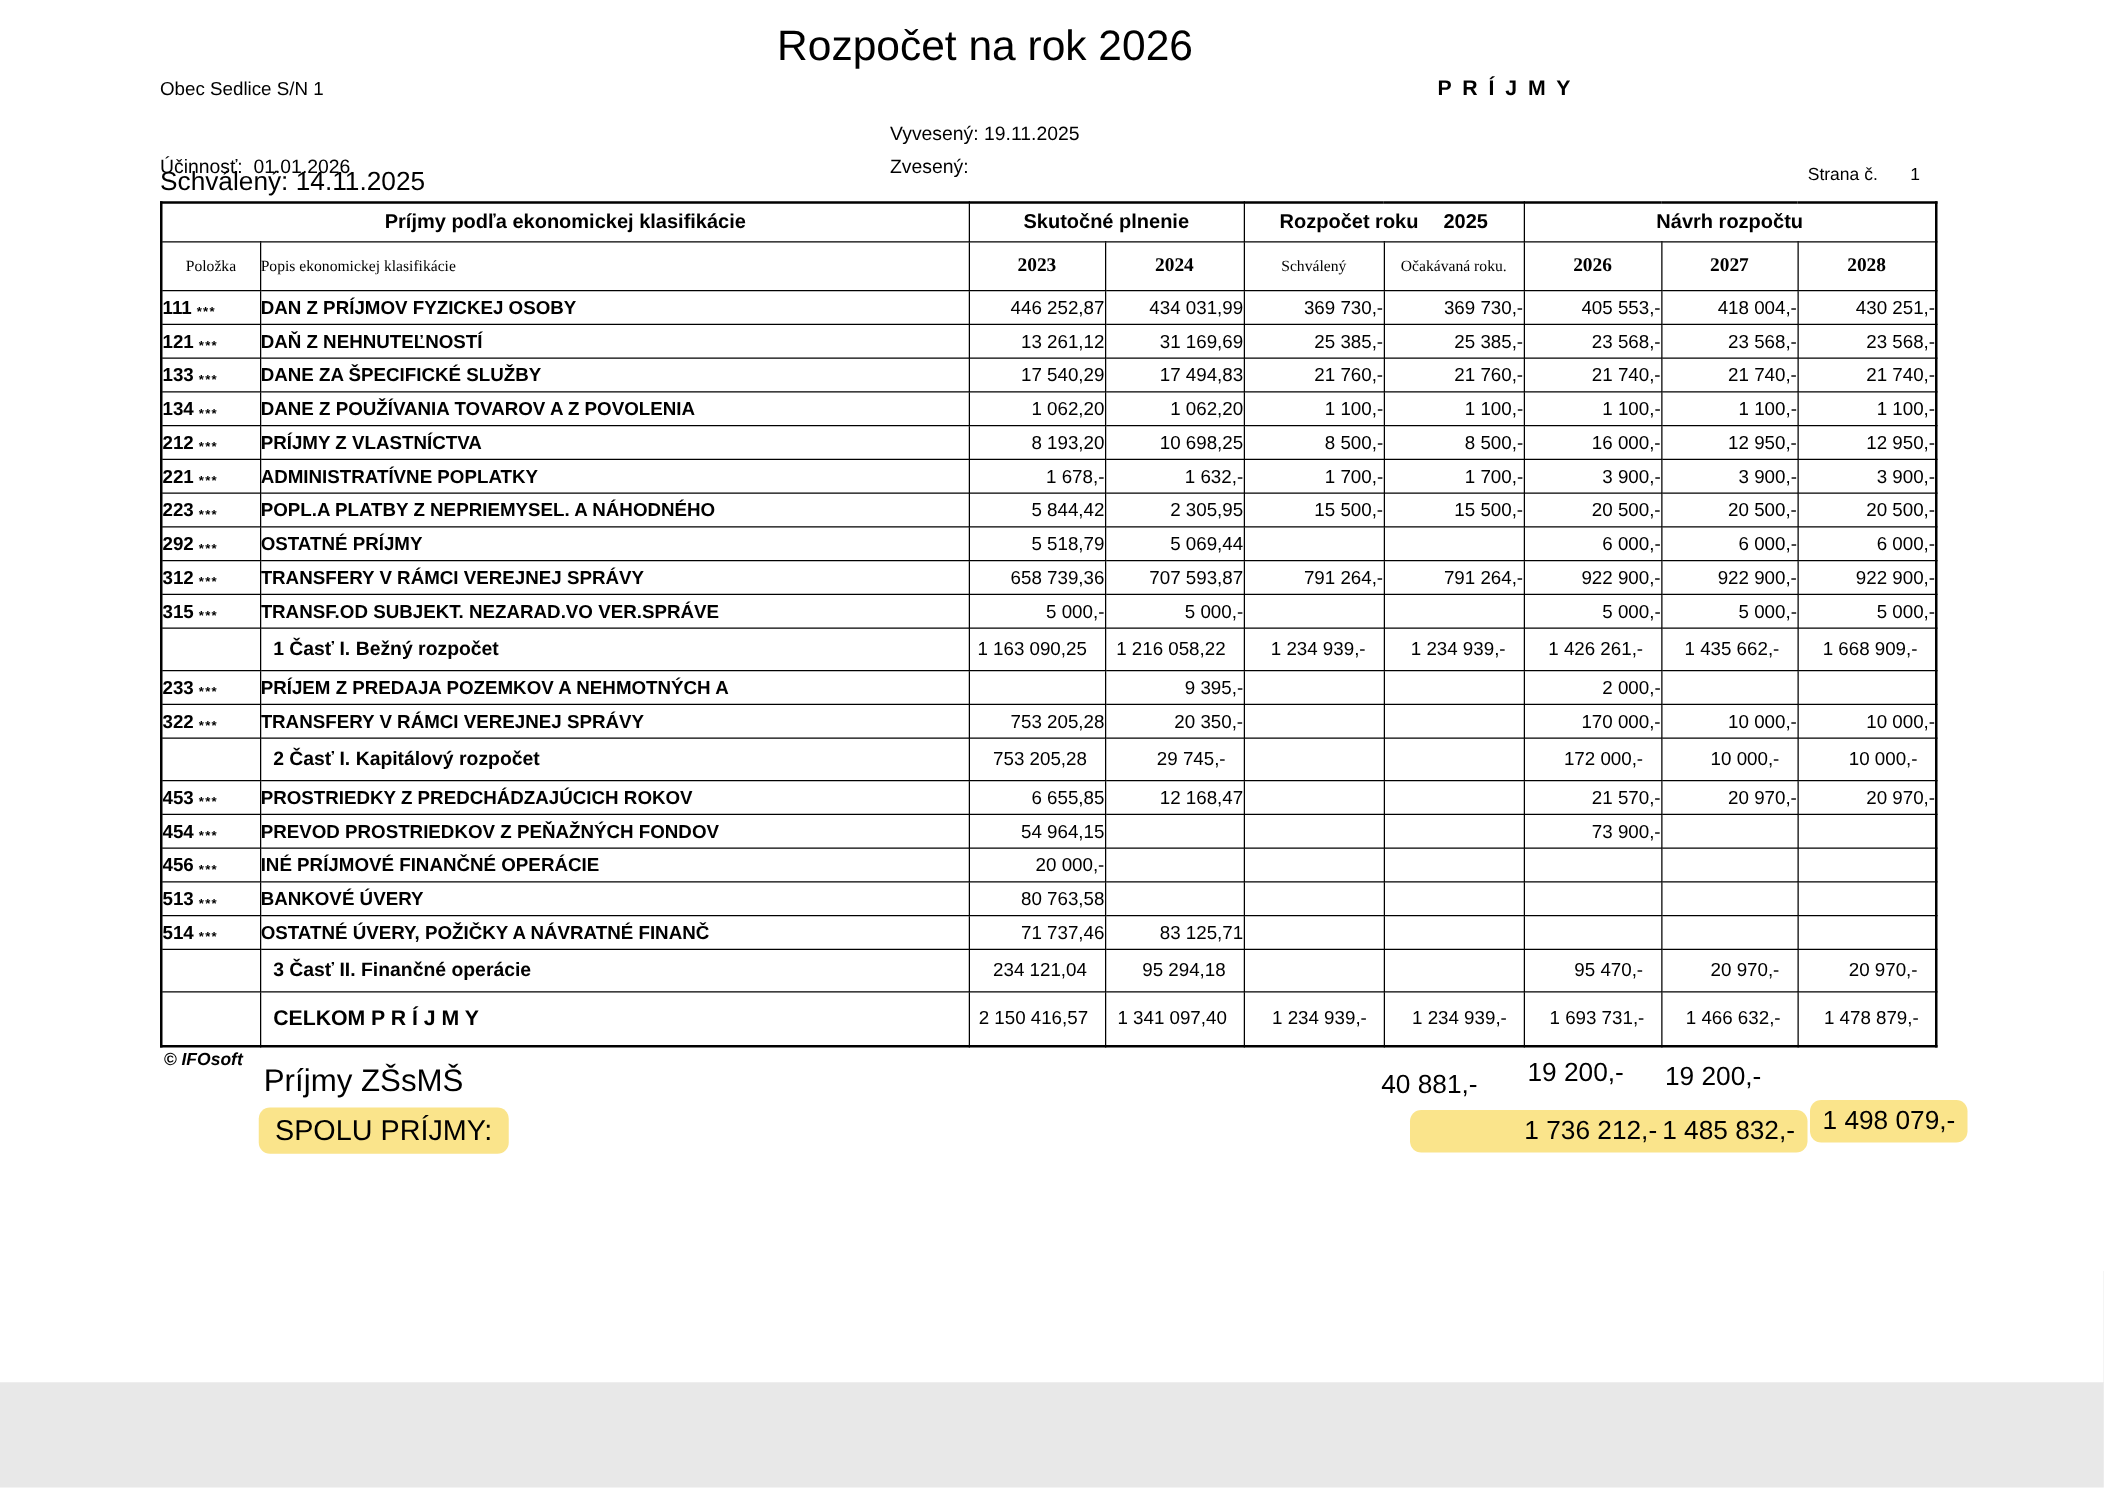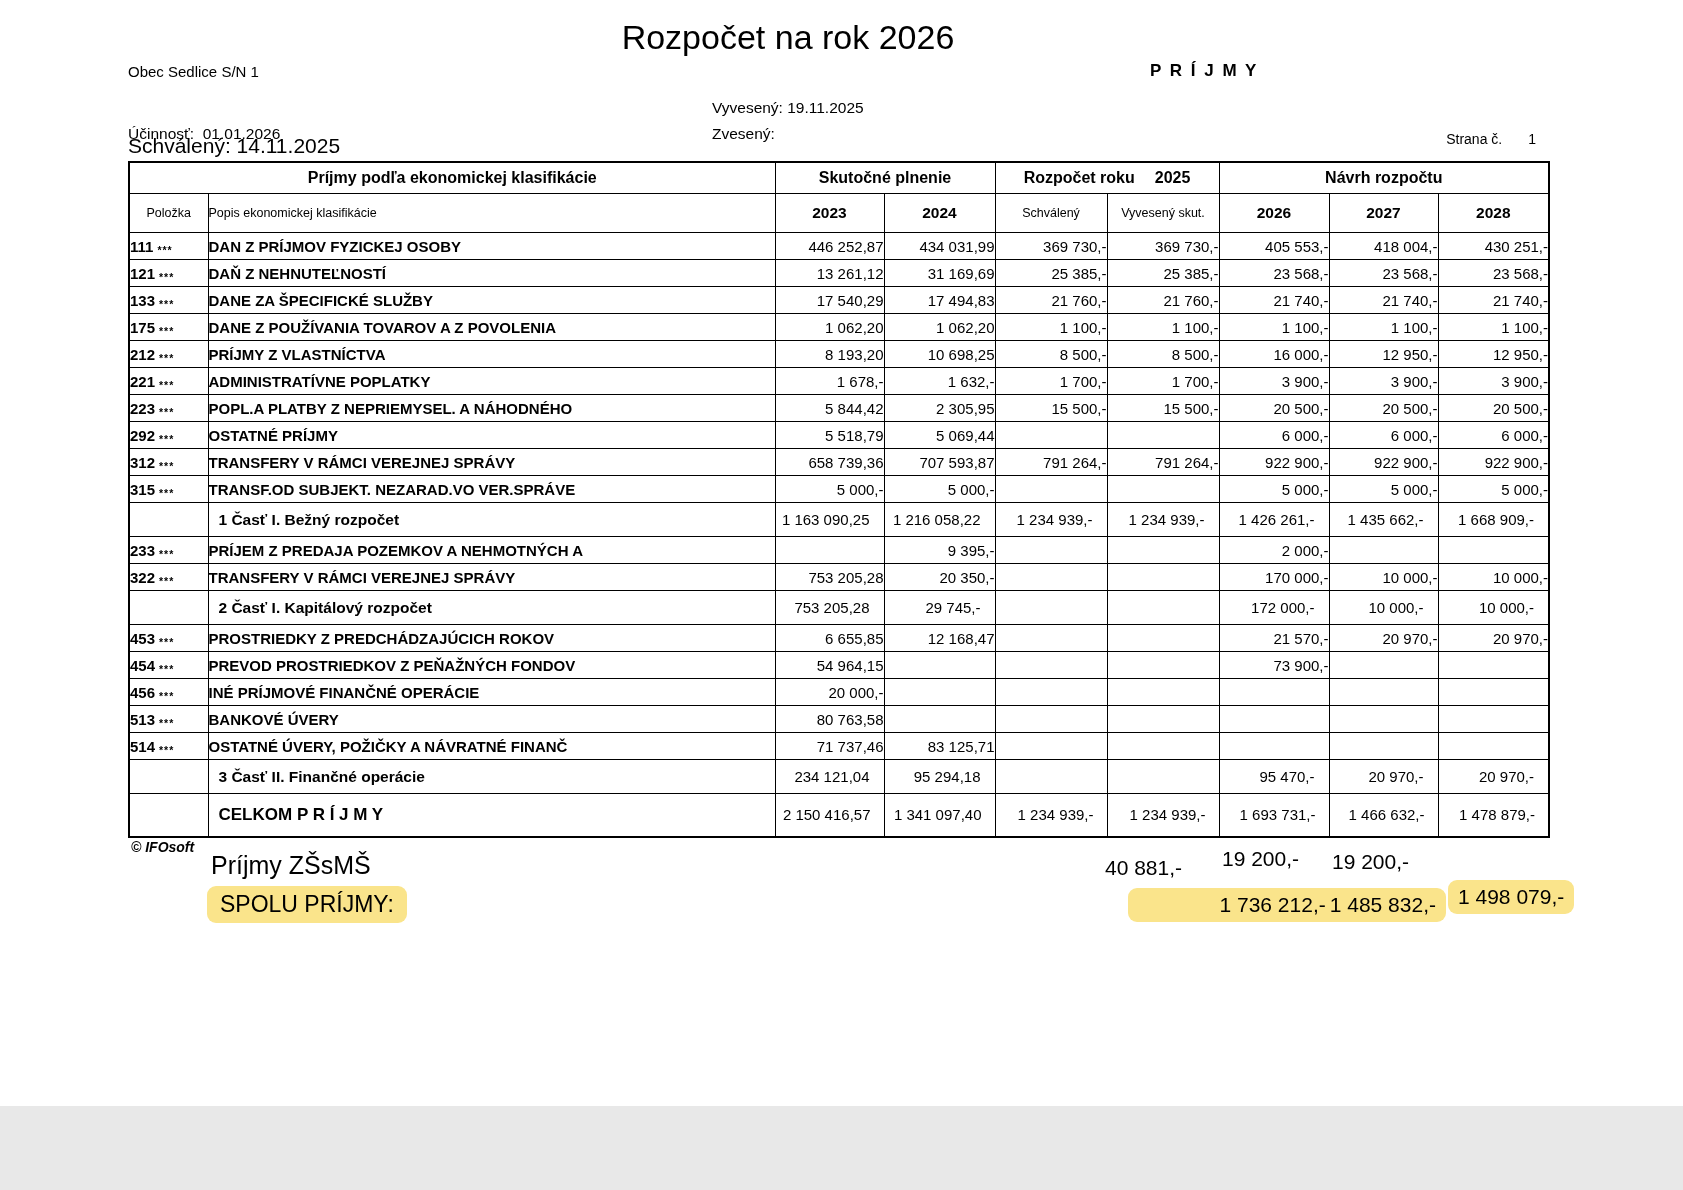--- a/index.html
+++ b/index.html
@@ -17,21 +17,21 @@
   .removed{left:712px;top:125px;font-size:15.5px;}
   .strana{left:1340px;top:131px;width:196px;text-align:right;font-size:14px;}
   .strana .pgnum{margin-left:26px;}
 
   
   table.budget{position:absolute;left:128px;top:161px;border-collapse:collapse;table-layout:fixed;
                width:1420px;border:2px solid #000;}
   .budget td{border:1px solid #000;overflow:hidden;white-space:nowrap;vertical-align:middle;padding:0;}
   .gh{font-weight:bold;font-size:16px;text-align:center;height:30px;}
   .gh .yeargap{margin-left:20px;}
-  .sh{font-size:12.5px;text-align:center;height:38px;}
+  .sh{font-size:12.5px;text-align:center;height:38px;font-family:Liberation Serif, serif;}
   .sh-desc{text-align:left;padding-left:8px;}
   .sh-year{font-weight:bold;font-size:15.5px;}
   tr.t-item{height:27px;}
   tr.t-subtotal{height:34px;}
   tr.t-total{height:43px;}
   .c-code{text-align:left;padding-left:22px;font-weight:bold;font-size:15px;}
   .code-stars{font-size:10.5px;position:relative;top:2px;margin-left:4px;letter-spacing:1px;}
   .c-desc{font-weight:bold;font-size:15px;padding-left:6px;white-space:pre;}
   .t-subtotal .c-desc{font-size:15.5px;padding-left:10px;}
   .t-total .c-desc{font-size:17px;padding-left:10px;}
@@ -88,21 +88,21 @@
         <td class="gh" colspan="2">Skutočné plnenie</td>
         <td class="gh" colspan="2"><span>Rozpočet roku</span><span class="yeargap">2025</span></td>
         <td class="gh" colspan="3">Návrh rozpočtu</td>
       </tr>
       <tr>
         <td class="sh">Položka</td>
         <td class="sh sh-desc">Popis ekonomickej klasifikácie</td>
         <td class="sh sh-year">2023</td>
         <td class="sh sh-year">2024</td>
         <td class="sh">Schválený</td>
-        <td class="sh">Vyvesený skut.</td>
+        <td class="sh">Očakávaná roku.</td>
         <td class="sh sh-year">2026</td>
         <td class="sh sh-year">2027</td>
         <td class="sh sh-year">2028</td>
       </tr>
     <tr class="t-item">
           <td class="c-code"><span>111</span><span class="code-stars">***</span></td>
           <td class="c-desc">DAN Z PRÍJMOV FYZICKEJ OSOBY</td>
           <td class="c-num">446 252,87</td>
           <td class="c-num">434 031,99</td>
           <td class="c-num">369 730,-</td>
@@ -127,21 +127,21 @@
           <td class="c-desc">DANE ZA ŠPECIFICKÉ SLUŽBY</td>
           <td class="c-num">17 540,29</td>
           <td class="c-num">17 494,83</td>
           <td class="c-num">21 760,-</td>
           <td class="c-num">21 760,-</td>
           <td class="c-num">21 740,-</td>
           <td class="c-num">21 740,-</td>
           <td class="c-num">21 740,-</td>
         </tr>
         <tr class="t-item">
-          <td class="c-code"><span>175</span><span class="code-stars">***</span></td>
+          <td class="c-code"><span>134</span><span class="code-stars">***</span></td>
           <td class="c-desc">DANE Z POUŽÍVANIA TOVAROV A Z POVOLENIA</td>
           <td class="c-num">1 062,20</td>
           <td class="c-num">1 062,20</td>
           <td class="c-num">1 100,-</td>
           <td class="c-num">1 100,-</td>
           <td class="c-num">1 100,-</td>
           <td class="c-num">1 100,-</td>
           <td class="c-num">1 100,-</td>
         </tr>
         <tr class="t-item">

